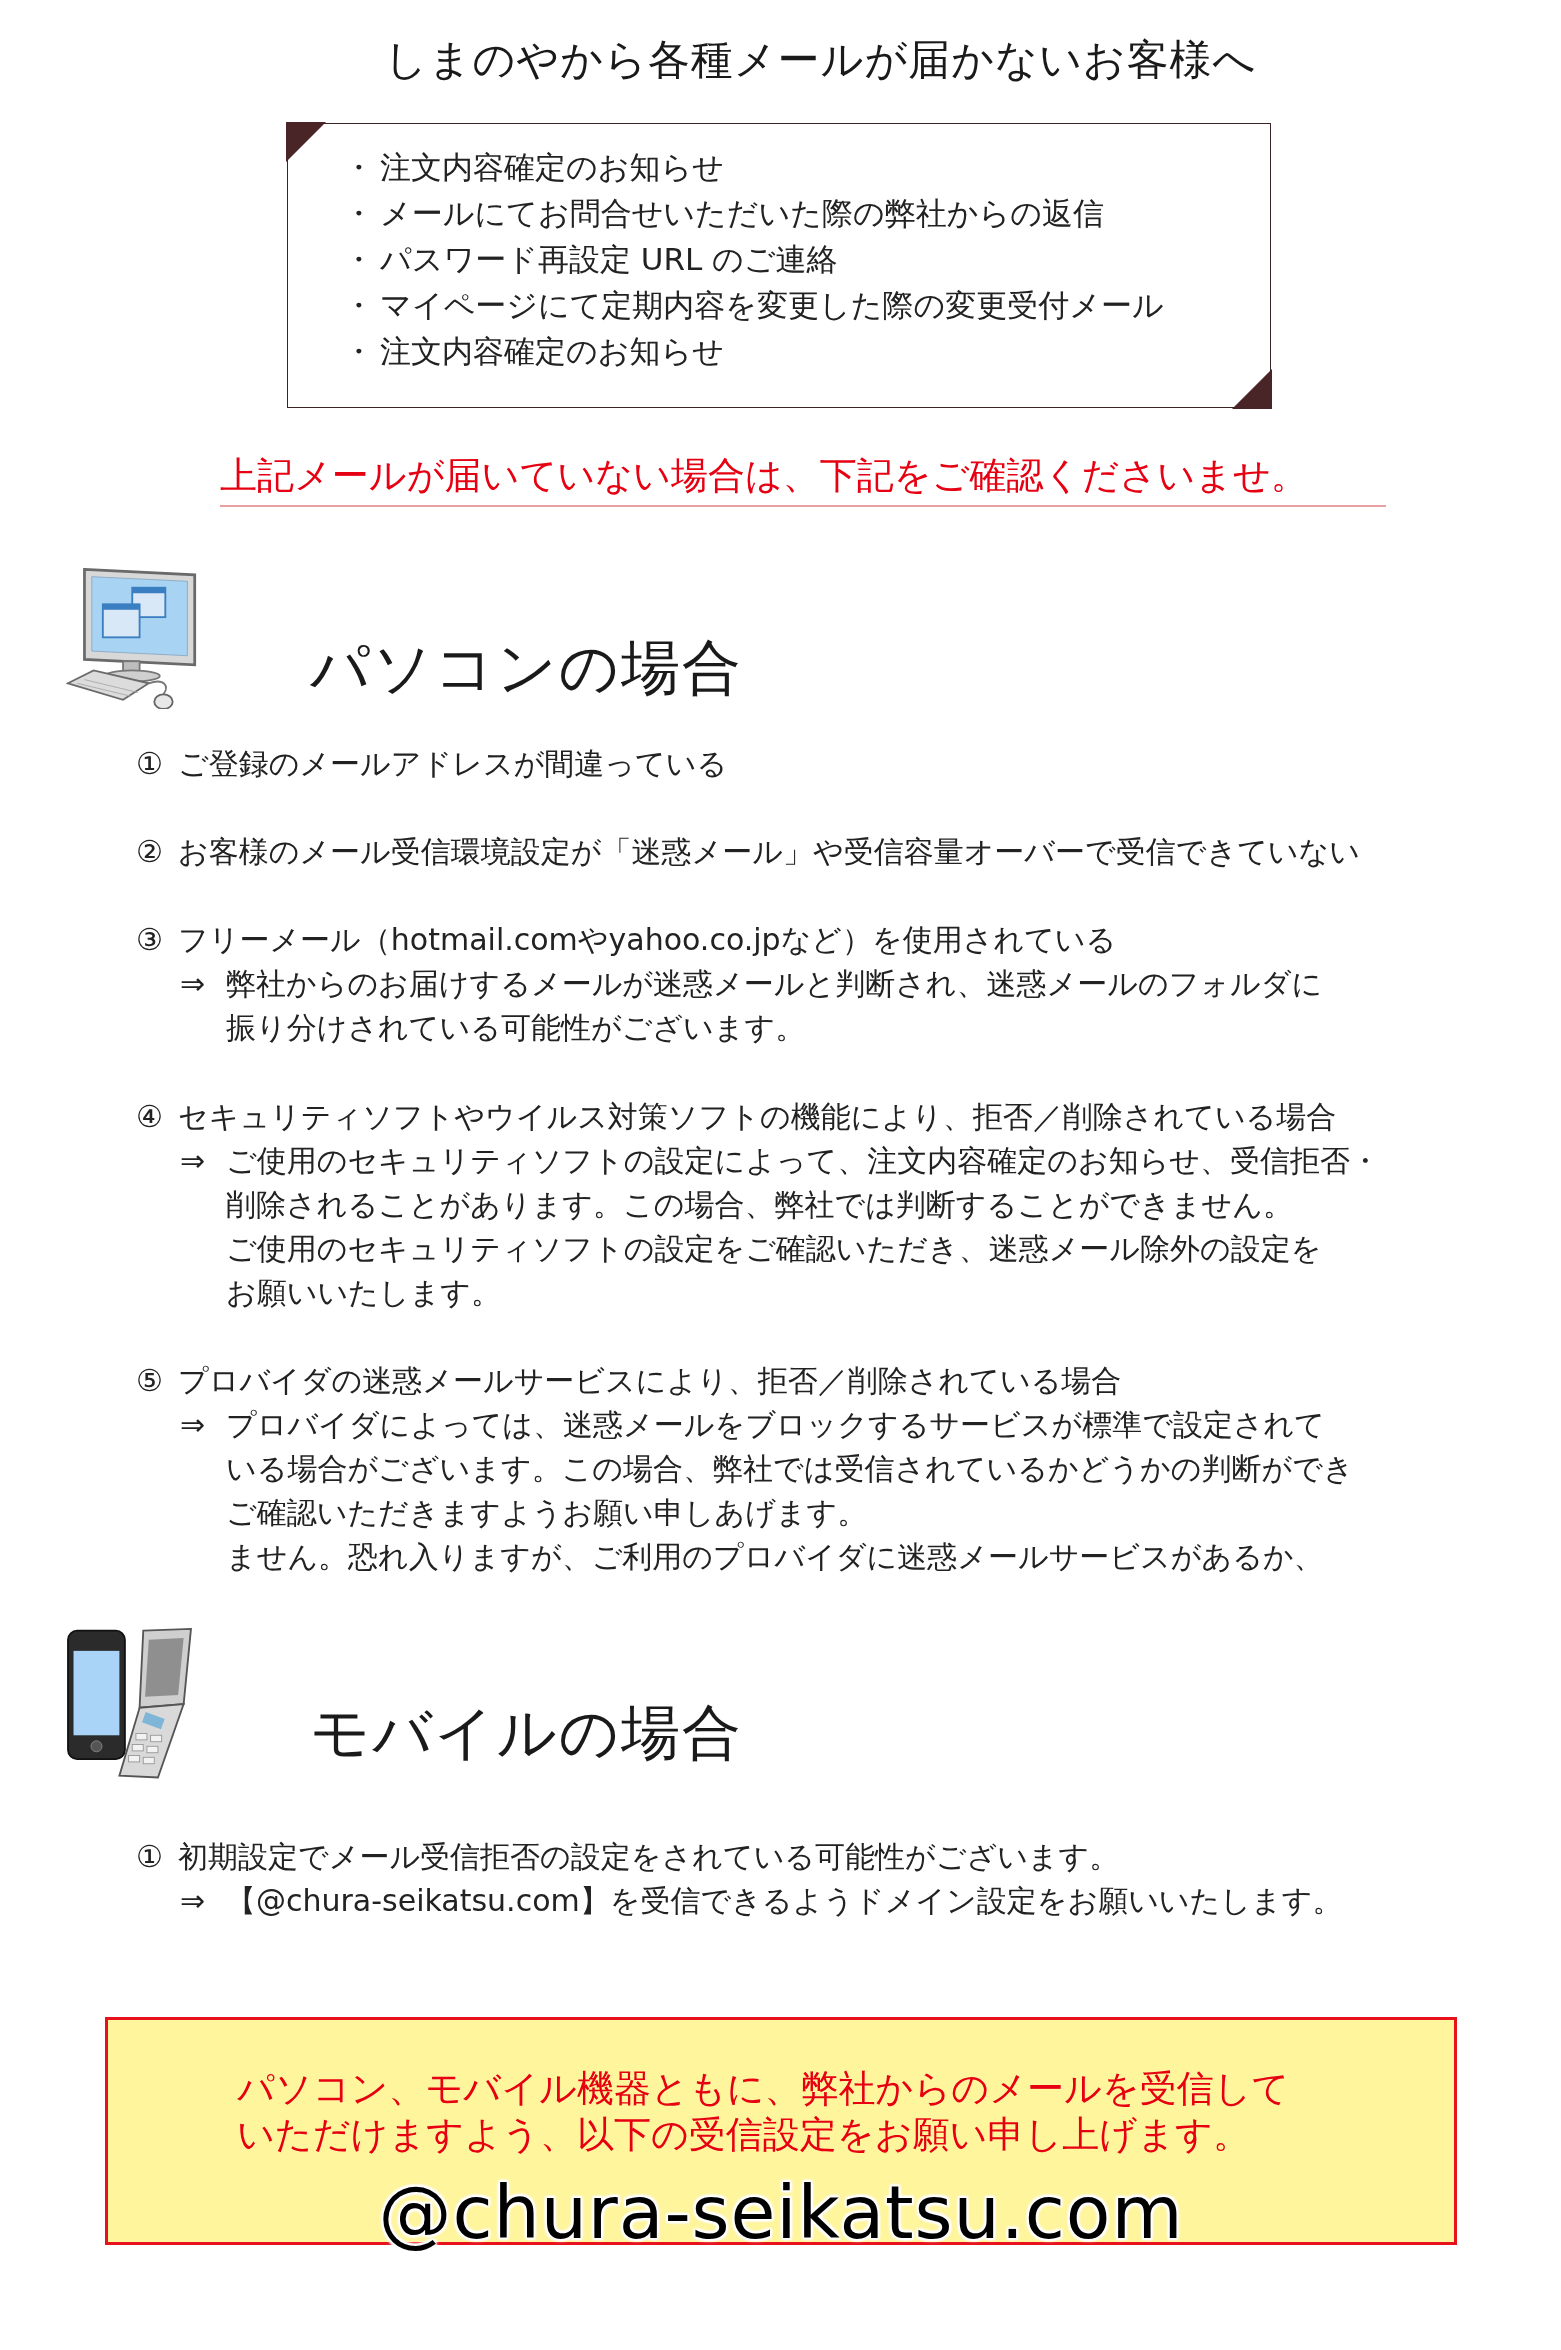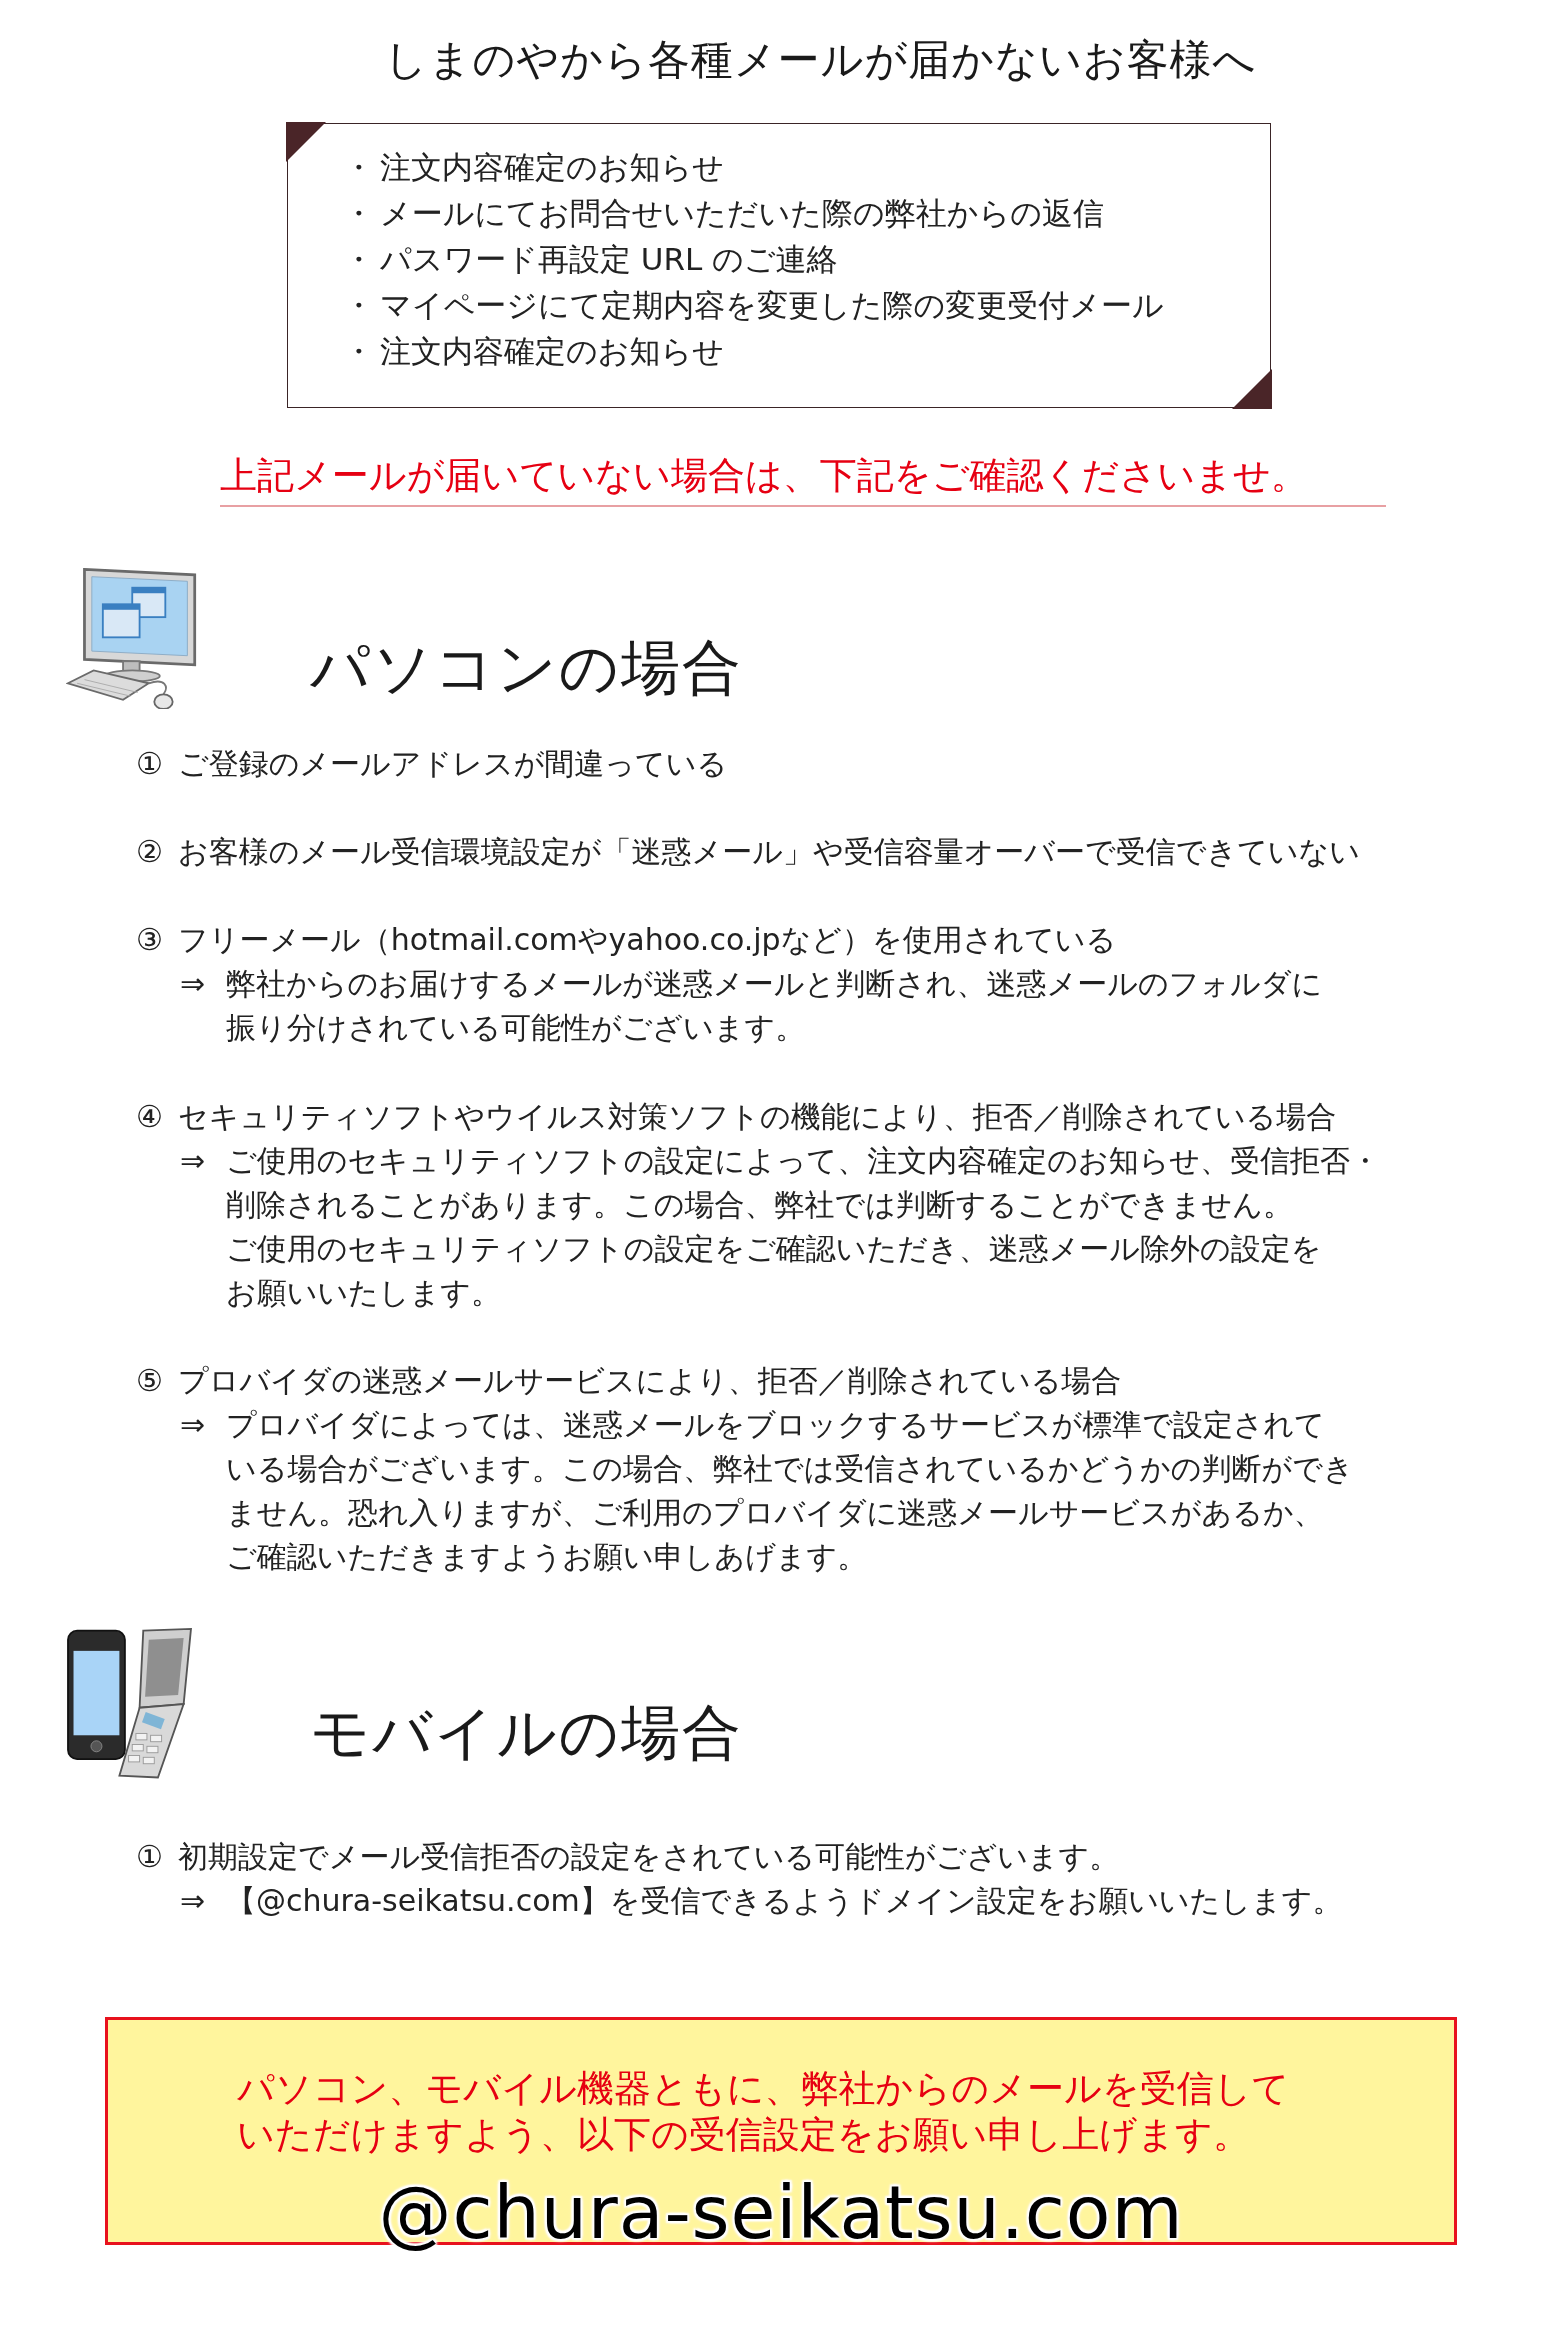--- a/index.html
+++ b/index.html
@@ -229,22 +229,22 @@
       <span class="cont">削除されることがあります。この場合、弊社では判断することができません。</span>
       <span class="cont">ご使用のセキュリティソフトの設定をご確認いただき、迷惑メール除外の設定を</span>
       <span class="cont">お願いいたします。</span>
     </div>
   </div>
   <div class="item" style="position:absolute; top:1359px; white-space:nowrap;">
     <div><span class="num">⑤</span><span>プロバイダの迷惑メールサービスにより、拒否／削除されている場合</span></div>
     <div class="sub">
       <span class="arrow">⇒</span><span>プロバイダによっては、迷惑メールをブロックするサービスが標準で設定されて</span>
       <span class="cont">いる場合がございます。この場合、弊社では受信されているかどうかの判断ができ</span>
+      <span class="cont">ご確認いただきますようお願い申しあげます。</span>
       <span class="cont">ません。恐れ入りますが、ご利用のプロバイダに迷惑メールサービスがあるか、</span>
-      <span class="cont">ご確認いただきますようお願い申しあげます。</span>
     </div>
   </div>
 </div>
 
 <div class="section-head" style="top:1627px;">
   <div class="icon-box">
     <svg width="138" height="156" viewBox="0 0 150 170">
 
       <rect x="2" y="4" width="62" height="140" rx="10" fill="#2b2b2b" stroke="#111" stroke-width="2"></rect>
       <rect x="8" y="26" width="50" height="92" fill="#a9d4f7"></rect>

